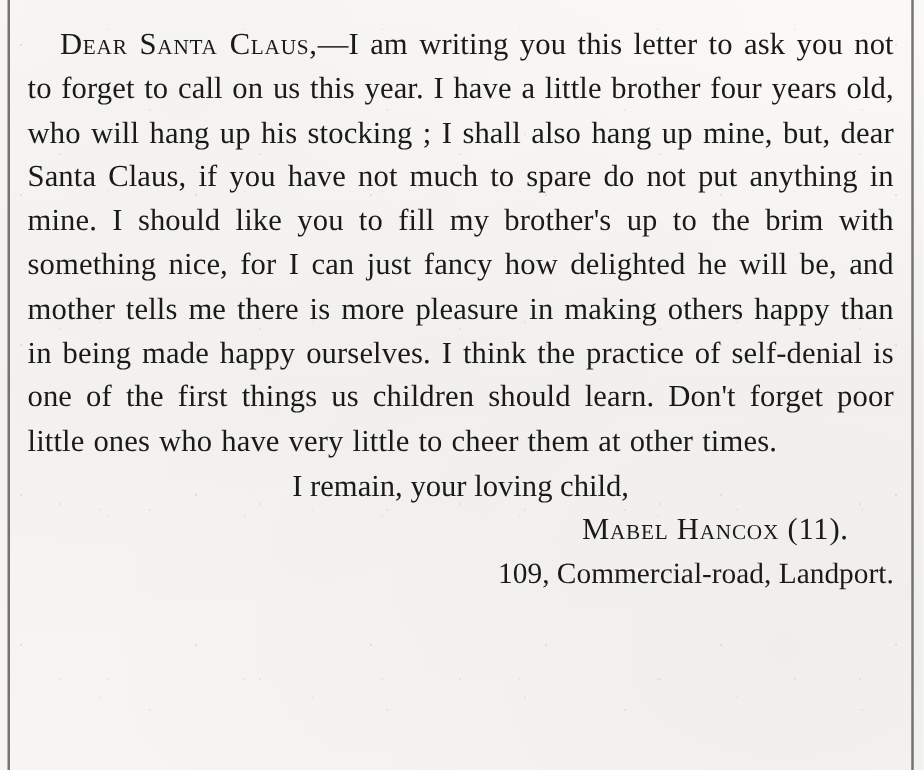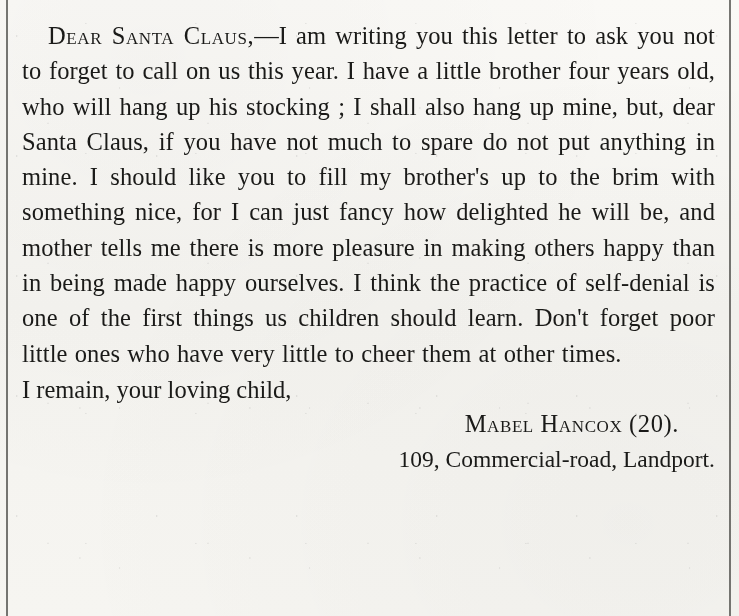--- a/index.html
+++ b/index.html
@@ -64,21 +64,21 @@
   .salutation {
     font-variant: small-caps;
     letter-spacing: 0.6px;
   }
   .para {
     margin: 0;
     text-indent: 26px;
   }
   .closing {
     margin: 2px 0 0 0;
-    text-align: left;
+    text-align: center;
     color: #1a1a18;
     font-size: 24.5px;
     line-height: 34px;
   }
   .signature {
     margin: 0;
     text-align: right;
     padding-right: 36px;
     color: #1a1a18;
     font-size: 24.5px;
@@ -116,19 +116,19 @@
   <div class="paper-tint"></div>
 
   <div class="rule-left"></div>
   <div class="rule-right"></div>
 
   <div class="column">
     <p class="body-text para"><span class="salutation">Dear Santa Claus,</span><span>—I am writing you this letter to ask you not to forget to call on us this year. I have a little brother four years old, who will hang up his stocking ; I shall also hang up mine, but, dear Santa Claus, if you have not much to spare do not put anything in mine. I should like you to fill my brother's up to the brim with something nice, for I can just fancy how delighted he will be, and mother tells me there is more pleasure in making others happy than in being made happy ourselves. I think the practice of self-denial is one of the first things us children should learn. Don't forget poor little ones who have very little to cheer them at other times.</span></p>
 
     <p class="closing">I remain, your loving child,</p>
 
-    <p class="signature">Mabel Hancox (20).</p>
+    <p class="signature">Mabel Hancox (11).</p>
 
     <p class="address">109, Commercial-road, Landport.</p>
   </div>
 
   <div class="grain"></div>
 </div>
 
 </body></html>

